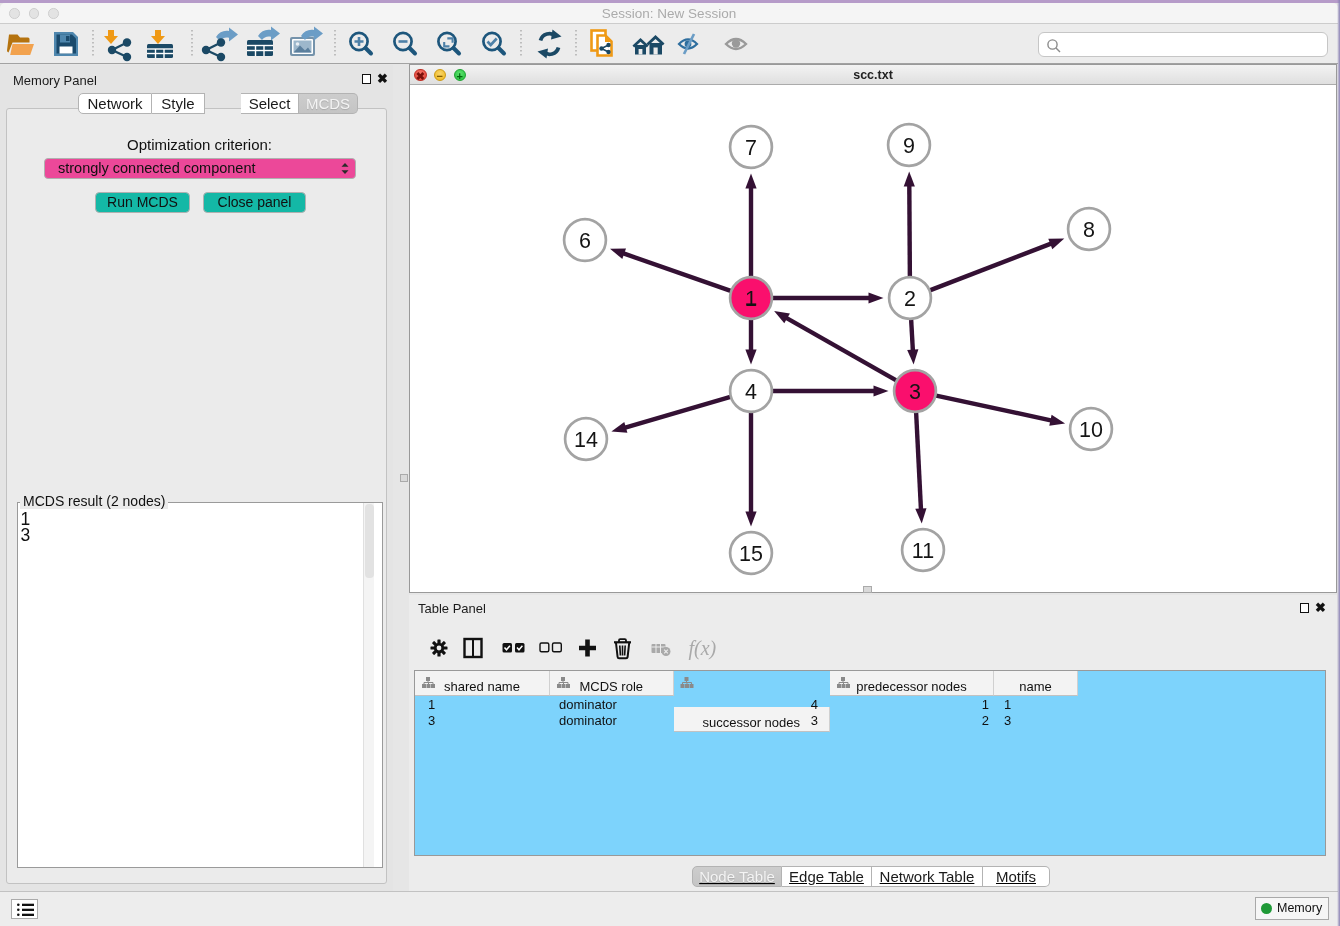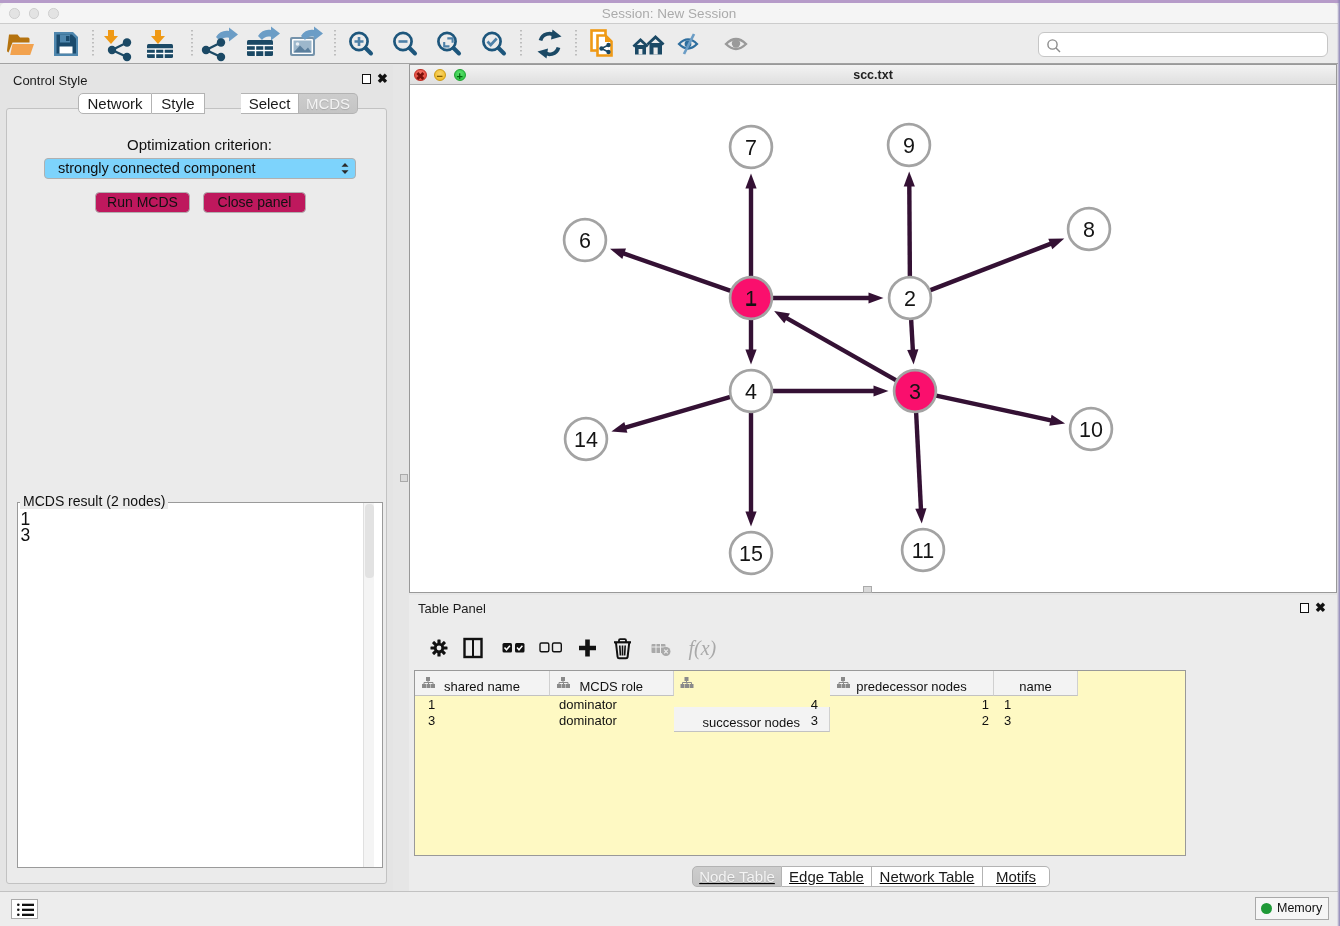--- a/index.html
+++ b/index.html
@@ -27,39 +27,39 @@
 .closeIc { position:absolute; font-size:13px; color:#111; font-weight:bold; }
 #cpPane { left:6px; top:108px; width:381px; height:776px; background:#ebebeb; border:1px solid #c2c2c2; border-radius:3px; }
 
 .tabgroup { position:absolute; display:flex; height:38px; }
 .tab { height:21px; background:#fff; border:1px solid #b3b3b3; border-left:none; font-size:15px; color:#1a1a1a; text-align:center; line-height:20px; white-space:nowrap; overflow:hidden; }
 .tab.first { border-left:1px solid #b3b3b3; border-radius:5px 0 0 5px; }
 .tab.last { border-radius:0 5px 5px 0; }
 .tab.sel { background:linear-gradient(#cdcdcd,#c4c4c4); color:#f4f4f4; text-shadow:0 1px 1px rgba(0,0,0,0.15); }
 
 #optLabel { left:0; top:136px; width:399px; text-align:center; font-size:15px; color:#111; }
-#combo { left:44px; top:158px; width:312px; height:21px; background:#7dd3fc; border:1px solid #b0b0b0; border-radius:4px; font-size:14.5px; color:#111; line-height:19px; padding-left:13px; }
-.btn { position:absolute; height:21px; background:#be185d; border:1px solid #b0b0b0; border-radius:4.5px; font-size:14px; color:#111; text-align:center; line-height:19px; }
+#combo { left:44px; top:158px; width:312px; height:21px; background:#ec4899; border:1px solid #b0b0b0; border-radius:4px; font-size:14.5px; color:#111; line-height:19px; padding-left:13px; }
+.btn { position:absolute; height:21px; background:#14b8a6; border:1px solid #b0b0b0; border-radius:4.5px; font-size:14px; color:#111; text-align:center; line-height:19px; }
 
 #mcdsBox { left:17px; top:502px; width:366px; height:366px; background:#fff; border:1px solid #9a9a9a; }
 #mcdsLabel { left:20px; top:493px; background:#ebebeb; padding:0 3px; font-size:14px; color:#111; }
 #mcdsText { left:20.5px; top:511px; font-size:17.5px; color:#111; line-height:16.3px; }
 #mcdsScroll { left:363px; top:503px; width:11px; height:364px; background:#f4f4f4; border-left:1px solid #e0e0e0; }
 #mcdsThumb { left:364.5px; top:504px; width:9px; height:74px; background:#e2e2e2; border-radius:4px; }
 
 
 #netwin { left:409px; top:64px; width:928px; height:529px; background:#fff; border:1px solid #999; }
 #netTitle { left:0; top:0; width:100%; height:19.5px; background:linear-gradient(#f3f3f3,#dfdfdf); border-bottom:1px solid #ababab; }
 .wbtn { position:absolute; top:3.5px; width:12.5px; height:12.5px; border-radius:50%; font-size:11px; line-height:12px; text-align:center; font-weight:bold; font-family:"Liberation Sans",sans-serif; }
 #netName { position:absolute; left:0; top:3px; width:100%; text-align:center; font-size:12.5px; color:#222; font-weight:bold; }
 
 
 #tpanel { left:409px; top:595px; width:928px; height:296px; background:#ececec; }
 #tpHeader { left:9px; top:6px; font-size:13px; color:#1c1c1c; position:absolute; }
-#ttable { left:5px; top:75px; width:772px; height:186px; background:#fef9c3; border:1px solid #999; position:absolute; }
+#ttable { left:5px; top:75px; width:912px; height:186px; background:#7dd3fc; border:1px solid #999; position:absolute; }
 .thead { position:absolute; top:0; height:24.5px; background:#f3f3f3; border-right:1px solid #d0d0d0; border-bottom:1px solid #c2c2c2; font-size:13px; color:#111; text-align:center; line-height:31px; }
 .trow { position:absolute; font-size:13px; color:#111; height:16px; line-height:16px; }
 
 
 #statusbar { left:0; top:891px; width:1338px; height:35px; background:#ededed; border-top:1px solid #c2c2c2; }
 #listBtn { left:11px; top:899px; width:27px; height:20px; background:#fff; border:1px solid #ababab; position:absolute; }
 #memBtn { left:1255px; top:897px; width:74px; height:23px; background:#f6f6f6; border:1px solid #a9a9a9; position:absolute; font-size:12.5px; color:#111; text-align:left; padding-left:5px; line-height:21px; }
 </style>
 </head>
 <body>
@@ -211,21 +211,21 @@
   </g>
 </svg>
 <div class="abs" id="searchbox">
   <svg style="position:absolute; left:7px; top:5px;" width="16" height="16" viewBox="0 0 16 16">
     <circle cx="6.5" cy="6.5" r="4.6" fill="none" stroke="#8b8b8b" stroke-width="1.4"></circle>
     <path d="M10 10 l4 4" stroke="#8b8b8b" stroke-width="1.4"></path>
   </svg>
 </div>
 
 <div class="abs" id="cpanel"></div>
-<div class="abs" id="cpHeader">Control Style</div>
+<div class="abs" id="cpHeader">Memory Panel</div>
 <div class="floatIc" style="left:362px; top:74px;"></div>
 <div class="closeIc" style="left:377px; top:71px;">✖</div>
 <div class="abs" id="cpPane"></div>
 <div class="tabgroup" style="left:78px; top:93px;">
   <div class="tab first" style="width:74px;">Network</div>
   <div class="tab" style="width:53px;">Style</div>
   <div class="tab" style="width:58px;margin-left:36px;">Select</div>
   <div class="tab last sel" style="width:59px;">MCDS</div>
 </div>
 <div class="abs" id="optLabel">Optimization criterion:</div>

